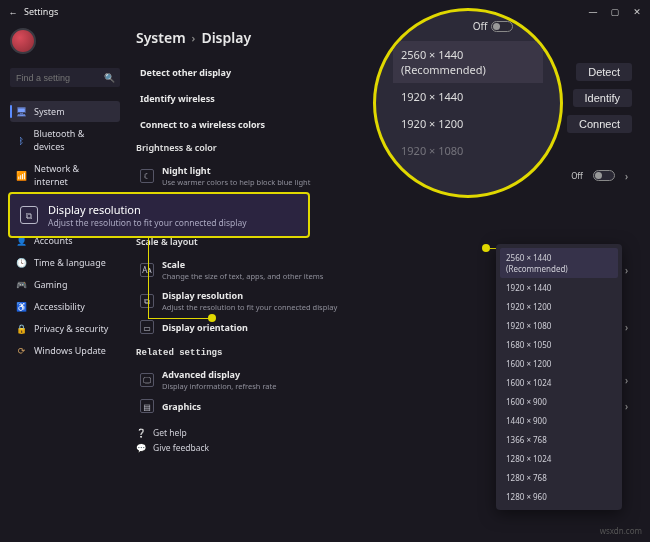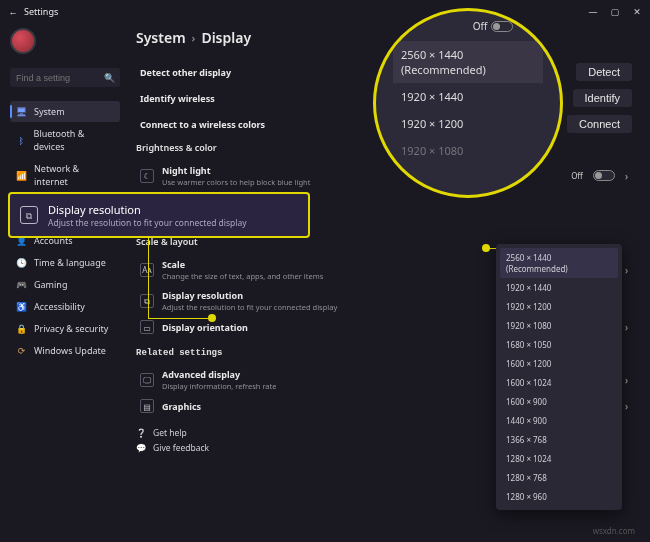--- a/index.html
+++ b/index.html
@@ -134,21 +134,21 @@
     background:#e0d800; z-index:50;
   }
   .line {
     position:absolute; background:#e0d800; z-index:20;
   }
 
   .footer-links { margin-top:10px; display:flex; flex-direction:column; gap:4px;}
   .flink { display:flex; align-items:center; gap:6px; font-size:8.5px; color:#d0d0d8;}
   .flink .fi{width:11px;height:11px; display:flex;align-items:center;justify-content:center;color:#b0b0ba;}
 
-  .watermark{position:absolute; bottom:6px; right:15px; font-size:8px; color:#555; z-index:60;}
+  .watermark{position:absolute; bottom:6px; right:8px; font-size:8px; color:#555; z-index:60;}
 </style>
 </head>
 <body>
 
 <div class="titlebar">
   <div class="left">
     <span class="icn">←</span>
     <span>Settings</span>
   </div>
   <div class="right">

